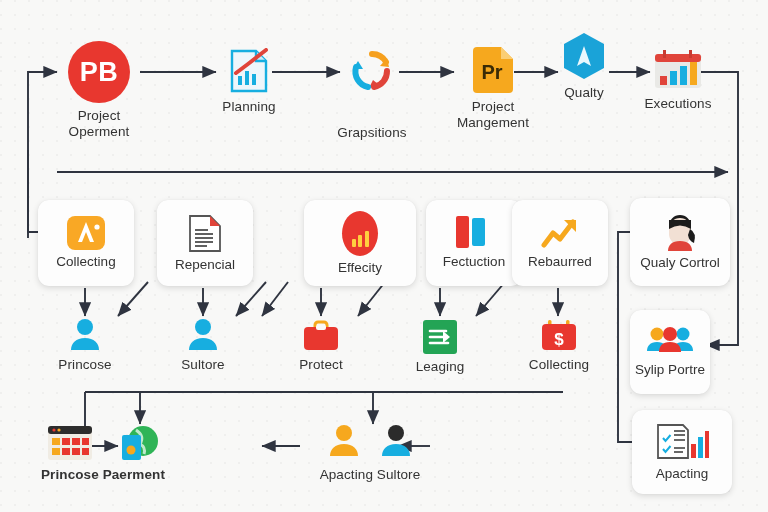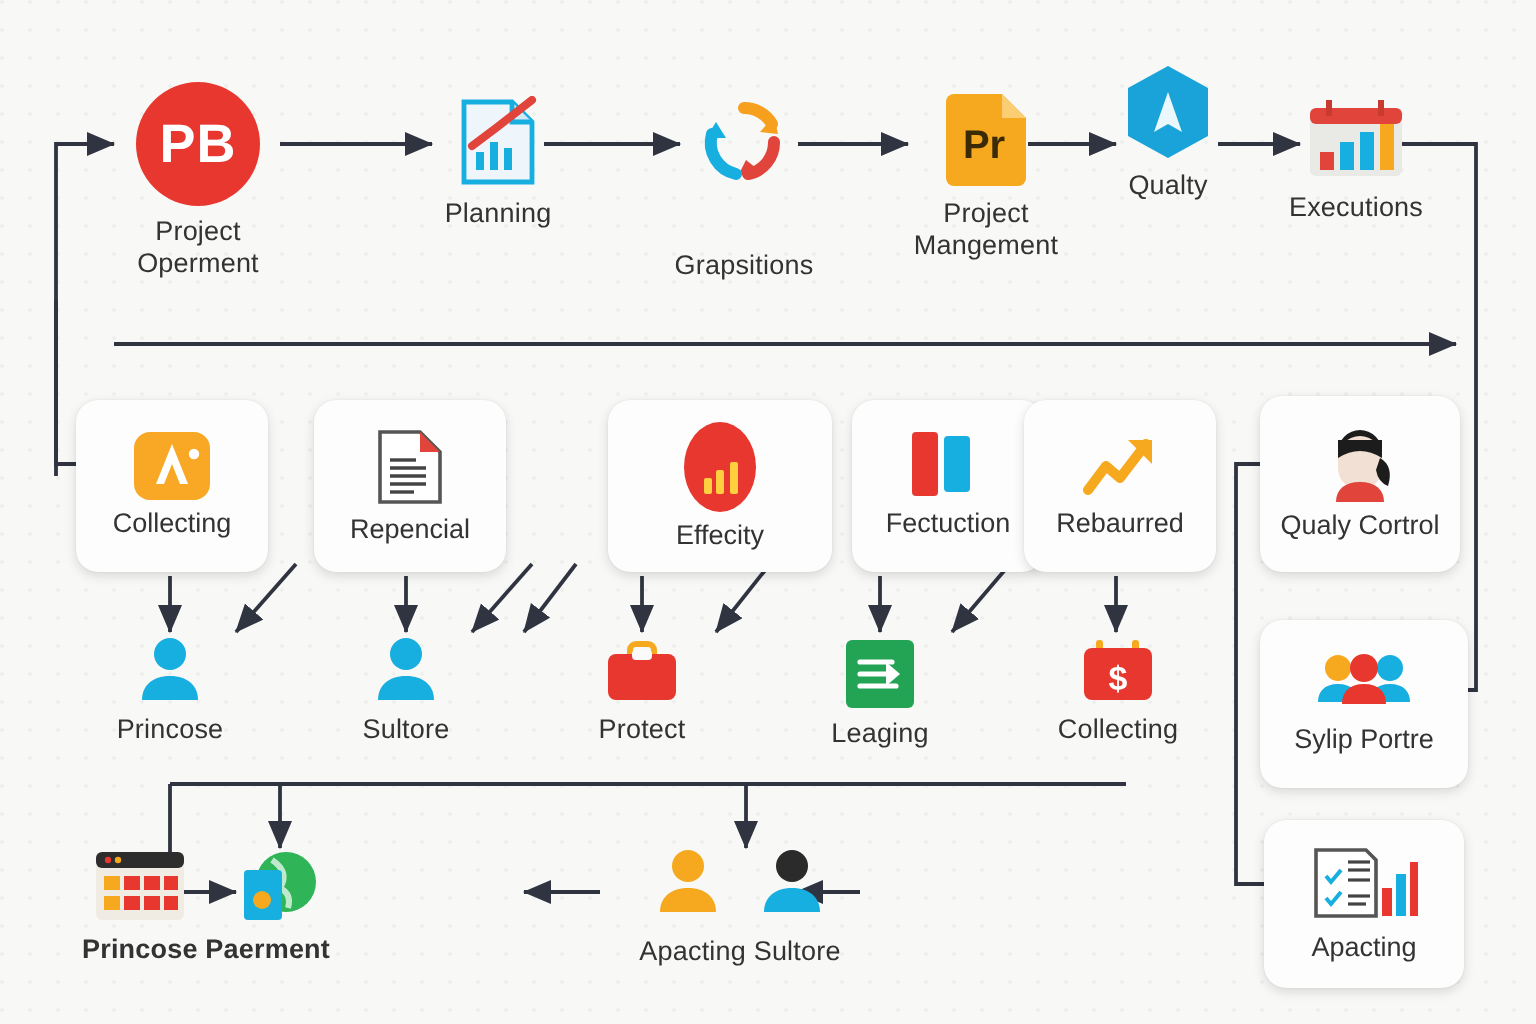--- a/index.html
+++ b/index.html
@@ -305,21 +305,21 @@
       <svg viewBox="0 0 36 32" width="36" height="32">
         <rect x="7" y="0" width="3.5" height="7" rx="1.5" fill="#f6a81e"></rect>
         <rect x="25" y="0" width="3.5" height="7" rx="1.5" fill="#f6a81e"></rect>
         <rect x="1" y="4" width="34" height="26" rx="4" fill="#e8372f"></rect>
         <text x="18" y="25" font-family="Liberation Sans, sans-serif" font-size="17" font-weight="bold" fill="#fff" text-anchor="middle">$</text>
       </svg>
     </div>
     <div class="lbl">Collecting</div>
   </div>
 
-  <div class="card" style="left:630px;top:310px;width:104px;height:84px;">
+  <div class="card" style="left:630px;top:310px;width:80px;height:84px;">
     <div class="ico ico-team">
       <svg viewBox="0 0 46 32" width="46" height="32">
         <circle cx="10" cy="8" r="6.5" fill="#f6a81e"></circle>
         <path d="M10 16 c-7 0 -10 4 -10 9 h20 c0 -5 -3 -9 -10 -9 z" fill="#17aee0"></path>
         <circle cx="36" cy="8" r="6.5" fill="#17aee0"></circle>
         <path d="M36 16 c-7 0 -10 4 -10 9 h20 c0 -5 -3 -9 -10 -9 z" fill="#17aee0"></path>
         <circle cx="23" cy="8" r="7" fill="#e8372f"></circle>
         <path d="M23 16 c-7.5 0 -11 4 -11 10 h22 c0 -6 -3.5 -10 -11 -10 z" fill="#e8372f"></path>
       </svg>
     </div>

